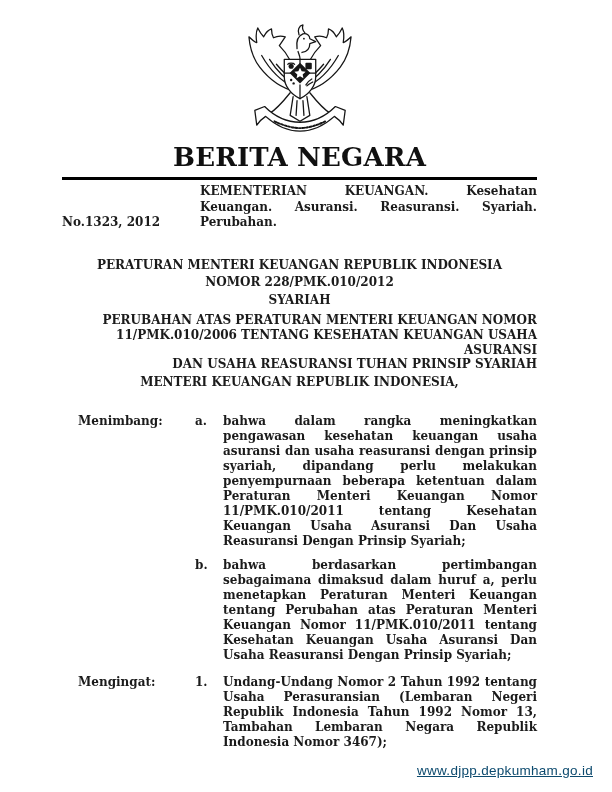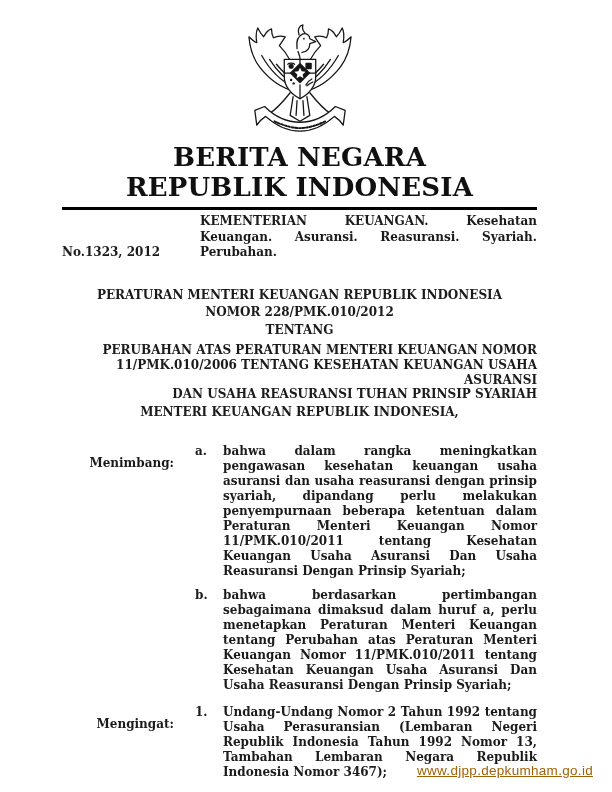--- a/index.html
+++ b/index.html
@@ -29,28 +29,28 @@
   .reg-head .ln{line-height:17.5px;}
   .reg-title{margin-top:4px;text-align:right;}
   .reg-title .tln{line-height:14.8px;}
   .invocation{margin-top:12px;line-height:17.5px;}
   .authority{margin-top:2px;line-height:17.5px;}
 
   
   .clauses{margin-top:22px;margin-left:16px;font-size:12px;line-height:15px;font-weight:bold;}
   .clause-item{display:grid;grid-template-columns:117px 28px 1fr;margin-bottom:9px;}
   .clause-item.spaced{margin-top:12px;}
-  .clause-label{width:96px;display:flex;justify-content:flex-end;margin-top:12px;}
+  .clause-label{width:96px;display:flex;justify-content:flex-start;}
   .clause-text{text-align:justify;}
 
   
   .watermark{
     position:absolute;right:19px;bottom:14px;
     font-family:"Liberation Sans","DejaVu Sans",sans-serif;
-    font-size:13.5px;color:#a16207;text-decoration:underline;
+    font-size:13.5px;color:#0c4a6e;text-decoration:underline;
     letter-spacing:.3px;cursor:pointer;
   }
 
   svg .lw{fill:none;stroke:#161616;stroke-width:1.3;stroke-linejoin:round;stroke-linecap:round;}
 </style>
 </head>
 <body>
 
 <div class="page">
 
@@ -107,34 +107,33 @@
 
       <g class="lw">
         <path d="M14,88 L24,84 C36,96 48,100 60,100 C72,100 84,96 96,84 L106,88 L104,103 C101,98 98,96 95,94 C84,104 72,109 60,109 C48,109 36,104 25,94 C22,96 19,98 16,103 Z" fill="#ffffff"></path>
         <path d="M34,99 C44,104 54,106 60,106 C66,106 76,104 86,99" stroke-width="2" stroke-dasharray="2 1.7"></path>
       </g>
     </svg>
   </div>
 
   <h1 class="masthead-title">
     <div>BERITA NEGARA</div>
-    <div>REPUBLIK INDONESIA</div>
   </h1>
 
   <div class="rule"></div>
 
   <div class="issue-row">
     <span class="issue-no">No.1323, 2012</span>
     <div class="issue-subject">KEMENTERIAN KEUANGAN. Kesehatan Keuangan. Asuransi. Reasuransi. Syariah. Perubahan.</div>
   </div>
 
   <div class="reg-head">
     <div class="ln">PERATURAN MENTERI KEUANGAN REPUBLIK INDONESIA</div>
     <div class="ln">NOMOR 228/PMK.010/2012</div>
-    <div class="ln">TENTANG</div>
+    <div class="ln">SYARIAH</div>
     <div class="reg-title">
       <div class="tln">PERUBAHAN ATAS PERATURAN MENTERI KEUANGAN NOMOR</div>
       <div class="tln">11/PMK.010/2006 TENTANG KESEHATAN KEUANGAN USAHA ASURANSI</div>
       <div class="tln">DAN USAHA REASURANSI TUHAN PRINSIP SYARIAH</div>
     </div>
     <div class="authority">MENTERI KEUANGAN REPUBLIK INDONESIA,</div>
   </div>
 
   <div class="clauses">
 

